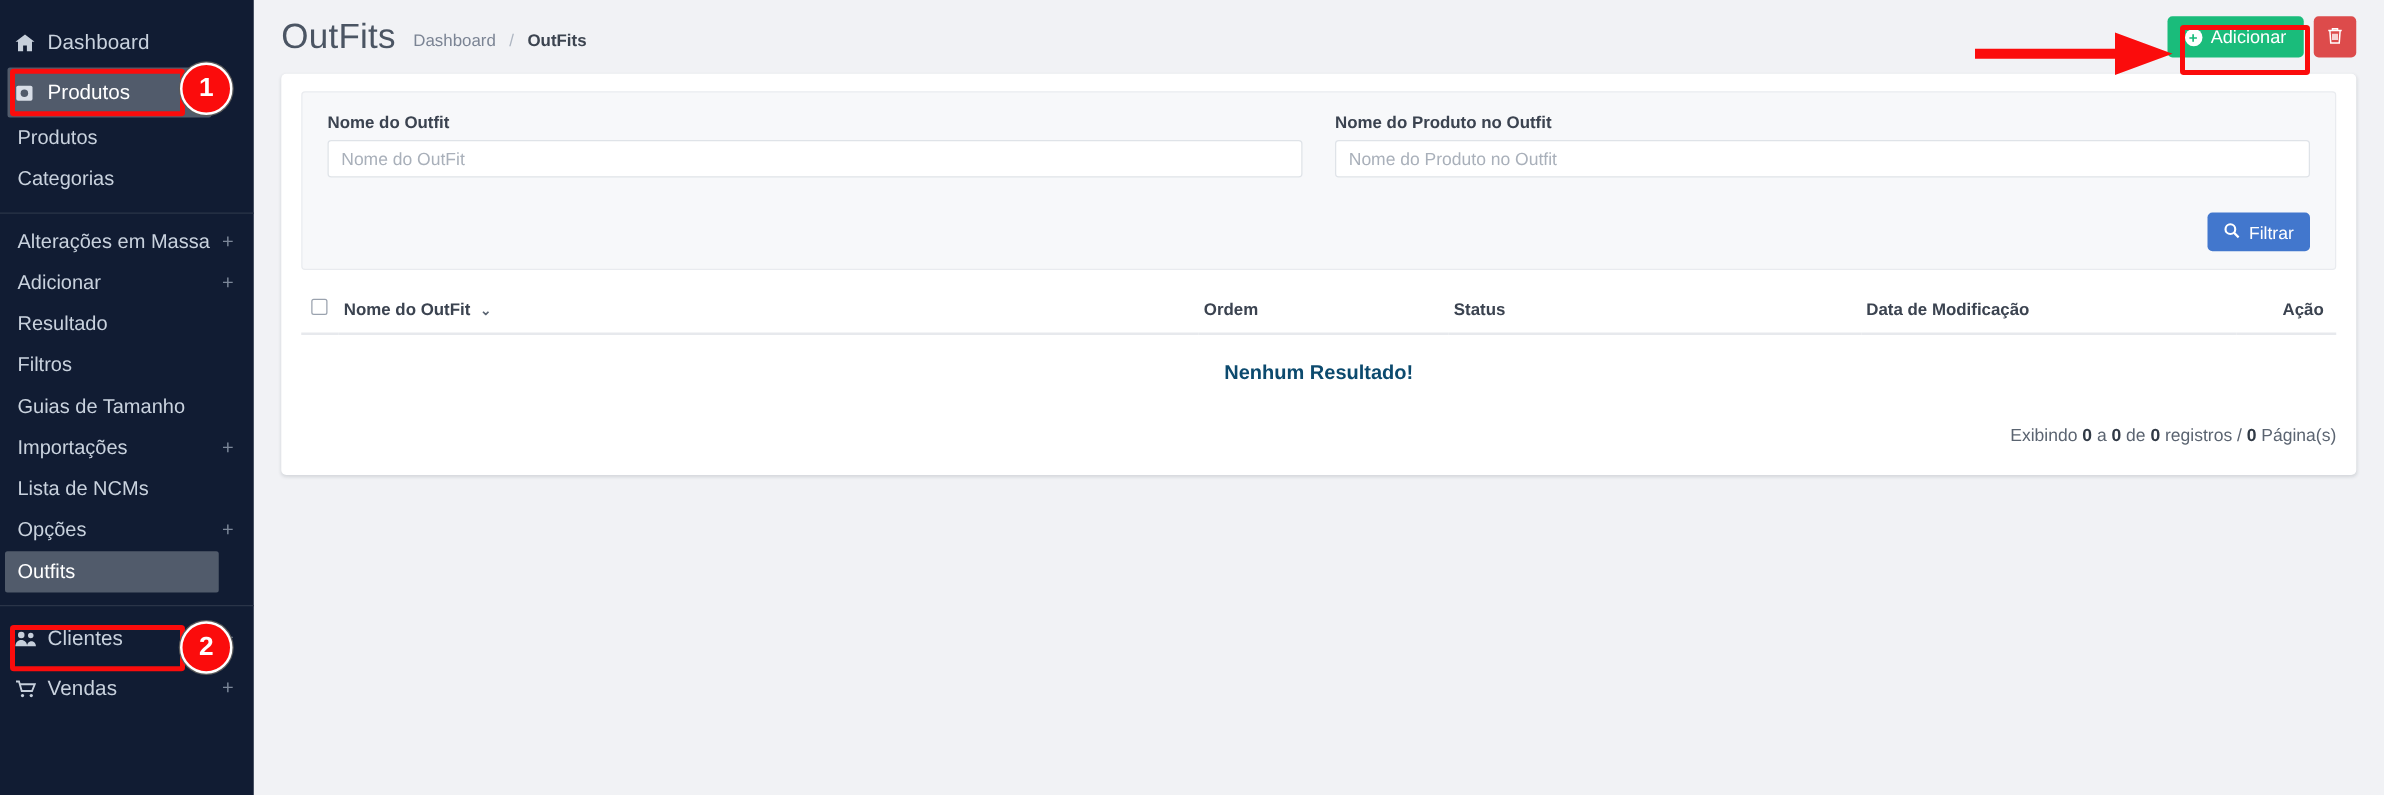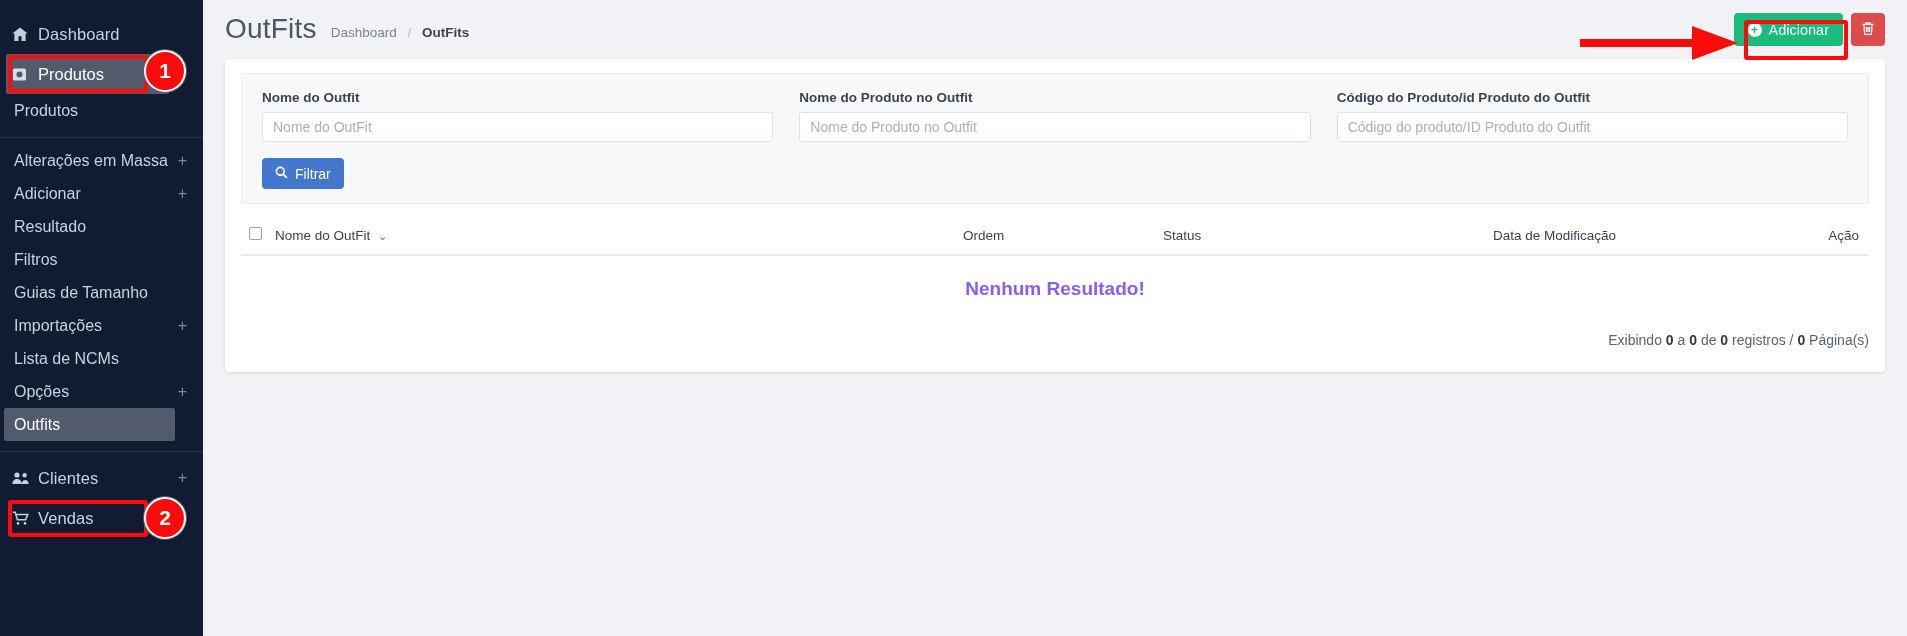--- a/index.html
+++ b/index.html
@@ -79,44 +79,44 @@
   }
   .frow { display: flex; gap: 26px; }
   .fcol { flex: 1 1 0; }
   .flabel { font-size: 13.5px; font-weight: bold; color: #3b4350; margin-bottom: 7px; }
   .finput {
     width: 100%; height: 30px; border: 1px solid #dfe3e8; border-radius: 3px;
     background: #fff; padding: 0 10px; font-size: 14px; color: #5a6472;
     font-family: inherit;
   }
   .finput::placeholder { color: #a9b0ba; }
-  .fbtnrow { display: flex; justify-content: flex-start; margin-top: 16px; }
+  .fbtnrow { display: flex; justify-content: flex-end; margin-top: 28px; }
   .btn-filter {
     background: #4277cd; color: #fff; height: 31px; padding: 0 13px;
     font-size: 14px; display: flex; align-items: center; gap: 7px;
   }
 
   
   table { width: 100%; border-collapse: collapse; margin-top: 14px; }
   thead th {
-    font-size: 13.5px; color: #3b4350; font-weight: normal;
+    font-size: 13.5px; color: #3b4350; font-weight: bold;
     text-align: left; padding: 9px 4px 11px 4px;
     border-bottom: 2px solid #e7e9ed;
     margin-left: 16px;
   }
   thead th.c-check { width: 30px; padding-left: 8px; }
   thead th.c-ordem { width: 200px; }
   thead th.c-status { width: 330px; }
   thead th.c-data { width: 300px; text-align: left; }
   thead th.c-acao { width: 80px; text-align: right; padding-right: 10px; }
   .chk { width: 13px; height: 13px; border: 1px solid #9aa2ae; border-radius: 2px; background: #fff; display:inline-block; cursor: pointer;}
   .sortic { font-size: 11px; color: #5a6472; margin-left: 4px; }
 
   .emptyrow td { text-align: center; padding: 22px 0 6px 0; }
-  .emptytx { font-size: 19px; font-weight: bold; color: #8b5cf6; }
+  .emptytx { font-size: 16px; font-weight: bold; color: #0c4a6e; }
   .pag { text-align: right; font-size: 14px; color: #5b6471; padding: 26px 0 2px 0; }
   .pag b { color: #313a46; }
 
   
   .ann-box { position: absolute; border: 4px solid #fb0c0c; border-radius: 3px; z-index: 20; pointer-events:none;}
   .ann-badge {
     position: absolute; width: 42px; height: 42px; border-radius: 50%;
     background: #fb0c0c; color: #fff; font-size: 21px; font-weight: bold;
     display: flex; align-items: center; justify-content: center;
     border: 2px solid #ffffff; box-shadow: 0 0 0 1px #5b5b5b; z-index: 21;
@@ -145,20 +145,23 @@
         <svg width="15" height="15" viewBox="0 0 15 15" fill="#d8dee7">
             <rect x="1" y="1.5" width="13" height="12" rx="1.5"></rect>
             <circle cx="7.5" cy="7.5" r="3" fill="#515b6b"></circle>
           </svg>
       </span>
       <span class="tx">Produtos</span>
     </div>
 
     <div class="nav-item">
       <span>Produtos</span>
+    </div>
+    <div class="nav-item">
+      <span>Categorias</span>
     </div>
 
     <div class="nav-sep"></div>
 
     <div class="nav-item">
       <span>Alterações em Massa</span>
       <span class="plus">+</span>
     </div>
     <div class="nav-item">
       <span>Adicionar</span>
@@ -248,24 +251,20 @@
           <div class="fcol">
             <div class="flabel">Nome do Outfit</div>
             <input class="finput" type="text" placeholder="Nome do OutFit" style="">
           </div>
 
           <div class="fcol">
             <div class="flabel">Nome do Produto no Outfit</div>
             <input class="finput" type="text" placeholder="Nome do Produto no Outfit" style="">
           </div>
 
-          <div class="fcol">
-            <div class="flabel">Código do Produto/id Produto do Outfit</div>
-            <input class="finput" type="text" placeholder="Código do produto/ID Produto do Outfit" style="">
-          </div>
         </div>
 
         <div class="fbtnrow">
           <button class="btn btn-filter">
             <span>
               <svg width="13" height="13" viewBox="0 0 13 13" fill="none" stroke="#fff" stroke-width="1.7">
                 <circle cx="5.3" cy="5.3" r="3.9"></circle>
                   <path d="M8.3 8.3l3.6 3.6"></path>
               </svg>
             </span>

